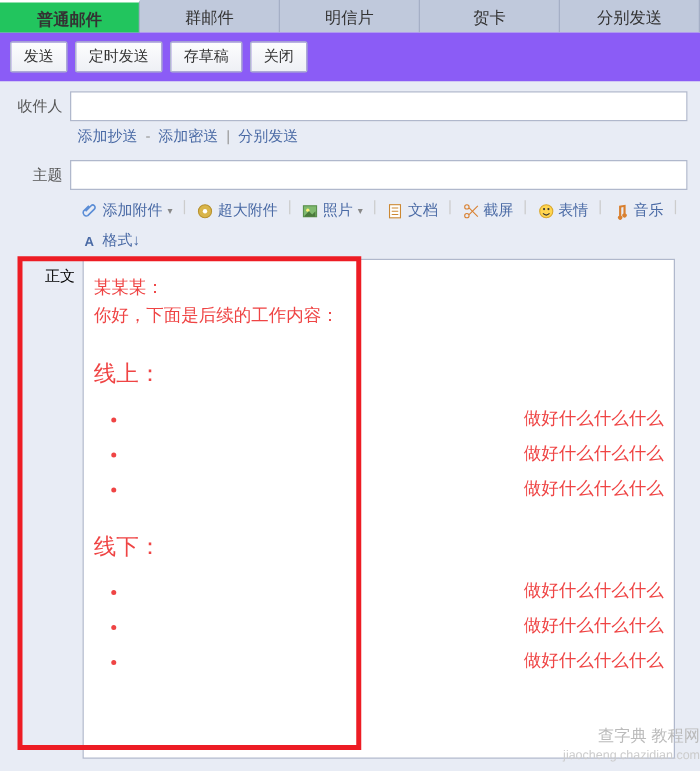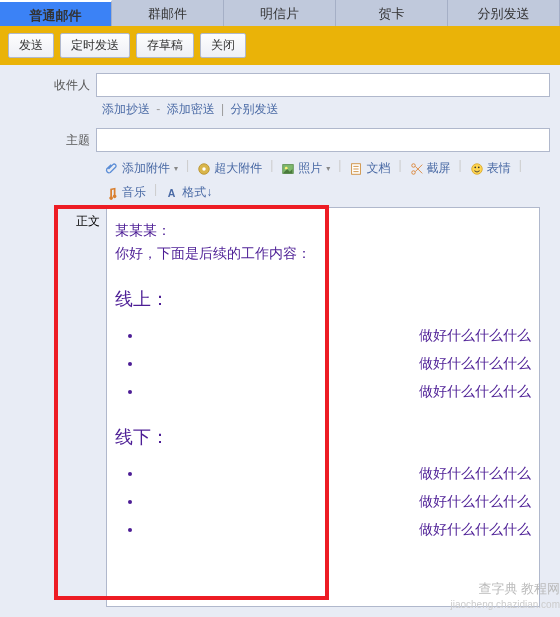--- a/index.html
+++ b/index.html
@@ -20,42 +20,41 @@
     .tab {
       padding: 5px 0;
       width: 113px;
       text-align: center;
       cursor: pointer;
       border-right: 1px solid #a5afc6;
       color: #333;
       font-size: 13px;
     }
     .tab.active {
-      background: #3b82f6;
+      background: #22c55e;
       font-weight: bold;
       border-top: 2px solid #fff;
     }
     .button-bar {
       padding: 7px 8px;
-      background: #eab308;
+      background: #8b5cf6;
       display: flex;
       gap: 6px;
     }
     .btn {
       background: linear-gradient(#fdfdfe, #eef0f5);
       border: 1px solid #b0b8cc;
       border-radius: 2px;
       padding: 3px 10px;
       font-size: 12px;
       cursor: pointer;
       color: #333;
     }
     .form-area {
       padding: 8px 10px 0 10px;
-      margin-left: 40px;
     }
     .form-row {
       display: flex;
       align-items: center;
       margin-bottom: 4px;
     }
     .form-label {
       width: 46px;
       text-align: right;
       color: #555;
@@ -145,21 +144,21 @@
       pointer-events: none;
       z-index: 10;
     }
     .editor {
       border: 1px solid #b0b8cc;
       background: #fff;
       min-height: 400px;
       padding: 10px 8px;
       font-family: SimSun, serif;
       font-size: 14px;
-      color: #4c1d95;
+      color: #ef4444;
       line-height: 1.5;
     }
     .editor p { margin: 2px 0; }
     .editor h3 {
       font-family: SimSun, serif;
       font-size: 18px;
       font-weight: normal;
       margin: 22px 0 12px 0;
     }
     .editor ul {

